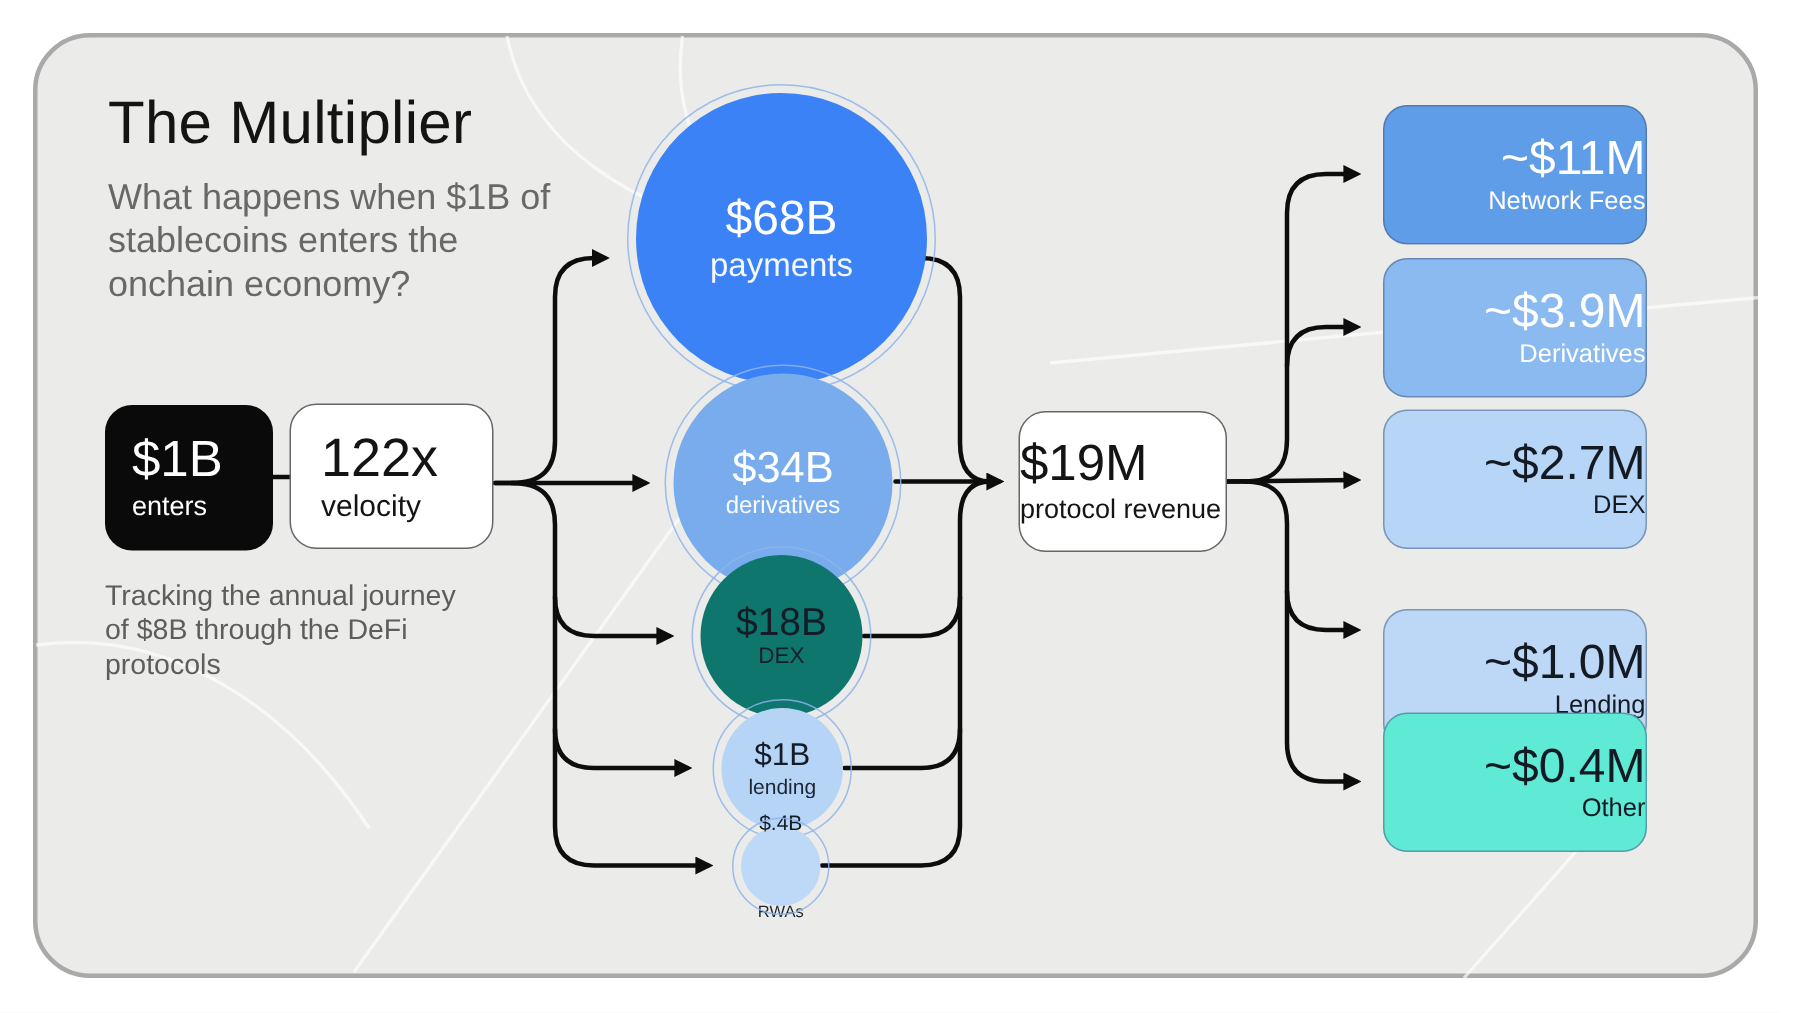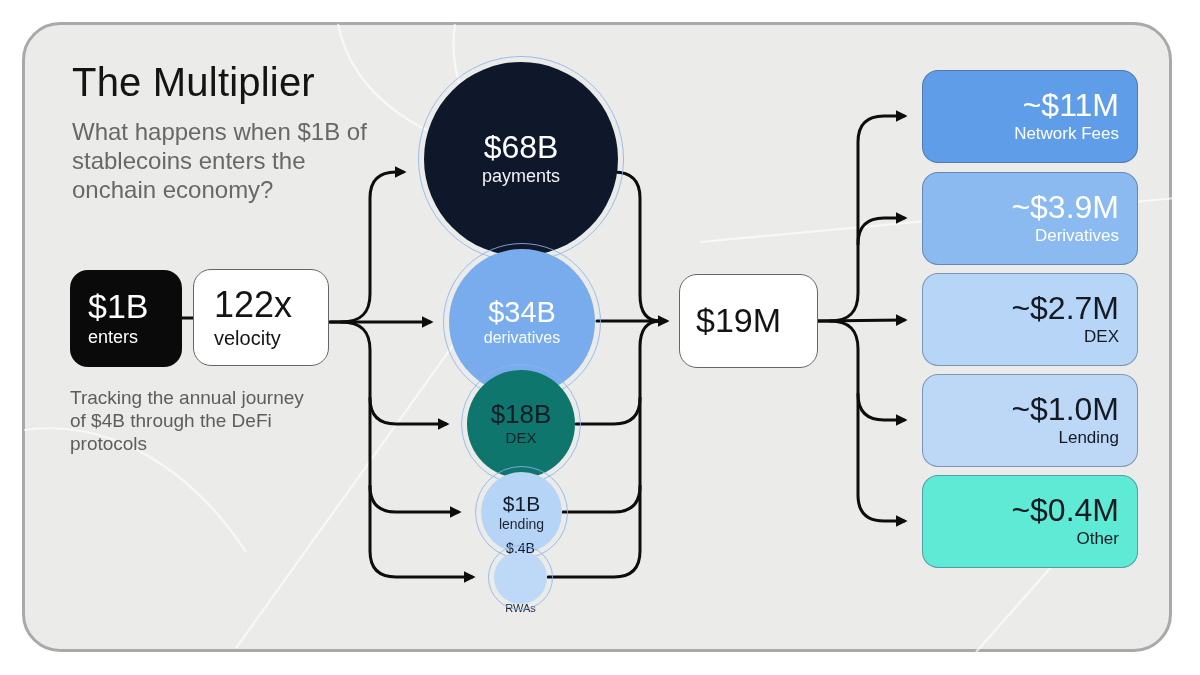--- a/index.html
+++ b/index.html
@@ -10,38 +10,38 @@
   svg.layer{position:absolute;left:0;top:0;width:1200px;height:675px;pointer-events:none;}
 
   .title{position:absolute;left:72px;top:60px;font-size:40px;font-weight:500;color:#141414;letter-spacing:.2px;}
   .subtitle{position:absolute;left:72px;top:118px;width:310px;font-size:24px;line-height:1.2;color:#686868;font-weight:400;}
   .footnote{position:absolute;left:70px;top:386px;width:235px;font-size:19px;line-height:1.22;color:#5d5d5d;}
 
   .nodebox{position:absolute;box-sizing:border-box;border-radius:18px;display:flex;flex-direction:column;justify-content:center;}
   .box-dark{left:70px;top:270px;width:112px;height:97px;background:#0a0a0a;color:#fff;padding-left:18px;}
   .box-white{background:#ffffff;border:1.5px solid #666;}
   .box-velocity{left:193px;top:269px;width:136px;height:97px;padding-left:20px;color:#141414;}
-  .box-revenue{left:679px;top:274px;width:139px;height:94px;padding-left:16px;color:#141414;}
+  .box-revenue{left:679px;top:274px;width:139px;height:94px;color:#141414;}
   .nv{font-size:34px;font-weight:500;line-height:1.05;}
   .nl{font-size:18px;line-height:1.1;margin-top:3px;}
   .box-velocity .nv{font-size:36px;}
   .box-velocity .nl{font-size:20px;}
 
   .circle{position:absolute;border-radius:50%;display:flex;flex-direction:column;align-items:center;justify-content:center;text-align:center;}
   .circle::after{content:"";position:absolute;inset:-6px;border:1.5px solid rgba(140,180,235,.85);border-radius:50%;}
   .cv{font-weight:500;line-height:1.05;}
   .cl{line-height:1.1;margin-top:2px;opacity:.95;}
-  .c0{left:424px;top:62px;width:194px;height:194px;}   .c0 .cv{font-size:32px;} .c0 .cl{font-size:18px;text-align:right;}
+  .c0{left:424px;top:62px;width:194px;height:194px;}   .c0 .cv{font-size:32px;} .c0 .cl{font-size:22px;text-align:right;}
   .c1{left:449px;top:249px;width:146px;height:146px;}  .c1 .cv{font-size:29px;} .c1 .cl{font-size:16px;}
   .c2{left:467px;top:370px;width:108px;height:108px;}  .c2 .cv{font-size:26px;} .c2 .cl{font-size:15px;}
   .c3{left:481px;top:472px;width:81px;height:81px;}    .c3 .cv{font-size:21px;} .c3 .cl{font-size:14px;}
   .c4{left:494px;top:551px;width:53px;height:53px;gap:44px;}    .c4 .cv{font-size:14px;} .c4 .cl{font-size:11px;}
 
-  .outbox{position:absolute;left:922px;width:216px;height:93px;box-sizing:border-box;border-radius:16px;
-    border:1px solid rgba(70,95,130,.55);display:flex;flex-direction:column;justify-content:center;align-items:flex-end;padding-right:18px;text-align:right;}
+  .outbox{position:absolute;left:922px;width:176px;height:93px;box-sizing:border-box;border-radius:16px;
+    border:1px solid rgba(70,95,130,.55);display:flex;flex-direction:column;justify-content:center;align-items:flex-end;text-align:right;}
   .ov{font-size:32px;font-weight:500;line-height:1.05;}
   .ol{font-size:17px;line-height:1.1;margin-top:2px;}
   .o0{top:70px;} .o1{top:172px;} .o2{top:273px;} .o3{top:374px;} .o4{top:475px;}
 </style>
 </head>
 <body>
 
 <div class="stage">
   <div class="frame"></div>
 
@@ -82,32 +82,32 @@
       <path d="M 818 321 L 830 321 C 850 321 858 311 858 293 L 858 142 Q 858 116 884 116 L 904 116" marker-end="url(#arr)"></path>
       <path d="M 858 244 Q 858 218 884 218 L 904 218" marker-end="url(#arr)"></path>
       <path d="M 818 321 L 904 320" marker-end="url(#arr)"></path>
       <path d="M 858 394 Q 858 420 884 420 L 904 420" marker-end="url(#arr)"></path>
       <path d="M 830 321 C 850 321 858 331 858 349 L 858 495 Q 858 521 884 521 L 904 521" marker-end="url(#arr)"></path>
     </g>
   </svg>
 
   <div class="title">The Multiplier</div>
   <div class="subtitle">What happens when $1B of stablecoins enters the onchain economy?</div>
-  <div class="footnote">Tracking the annual journey of $4B through the DeFi protocols</div>
+  <div class="footnote">Tracking the annual journey of $8B through the DeFi protocols</div>
 
   <div class="nodebox box-dark">
     <div class="nv">$1B</div>
     <div class="nl">enters</div>
   </div>
   <div class="nodebox box-white box-velocity">
     <div class="nv">122x</div>
     <div class="nl">velocity</div>
   </div>
 
-  <div class="circle c0" style="background-color: #0f172a; color: rgb(255, 255, 255);">
+  <div class="circle c0" style="background-color: #3b82f6; color: rgb(255, 255, 255);">
     <div class="cv">$68B</div>
     <div class="cl">payments</div>
   </div>
   <div class="circle c1" style="background-color: rgb(121, 172, 236); color: rgb(255, 255, 255);">
     <div class="cv">$34B</div>
     <div class="cl">derivatives</div>
   </div>
   <div class="circle c2" style="background-color: #0f766e; color: rgb(20, 28, 40);">
     <div class="cv">$18B</div>
     <div class="cl">DEX</div>
@@ -116,35 +116,36 @@
     <div class="cv">$1B</div>
     <div class="cl">lending</div>
   </div>
   <div class="circle c4" style="background-color: rgb(190, 217, 247); color: rgb(20, 28, 40);">
     <div class="cv">$.4B</div>
     <div class="cl">RWAs</div>
   </div>
 
   <div class="nodebox box-white box-revenue">
     <div class="nv">$19M</div>
+    <div class="nl">protocol revenue</div>
   </div>
 
   <div class="outbox o0" style="background-color: rgb(95, 157, 232); color: rgb(255, 255, 255);">
     <div class="ov">~$11M</div>
     <div class="ol">Network Fees</div>
   </div>
   <div class="outbox o1" style="background-color: rgb(138, 186, 240); color: rgb(255, 255, 255);">
     <div class="ov">~$3.9M</div>
     <div class="ol">Derivatives</div>
   </div>
   <div class="outbox o2" style="background-color: rgb(183, 213, 246); color: rgb(20, 26, 36);">
     <div class="ov">~$2.7M</div>
     <div class="ol">DEX</div>
   </div>
-  <div class="outbox o3" style="background-color: rgb(189, 216, 246); color: rgb(20, 26, 36);">
+  <div class="outbox o3" style="background-color: rgb(189, 216, 246); color: rgb(20, 26, 36); margin-top: 32px;">
     <div class="ov">~$1.0M</div>
     <div class="ol">Lending</div>
   </div>
   <div class="outbox o4" style="background-color: #5eead4; color: rgb(20, 26, 36);">
     <div class="ov">~$0.4M</div>
     <div class="ol">Other</div>
   </div>
 </div>
 
 </body></html>

